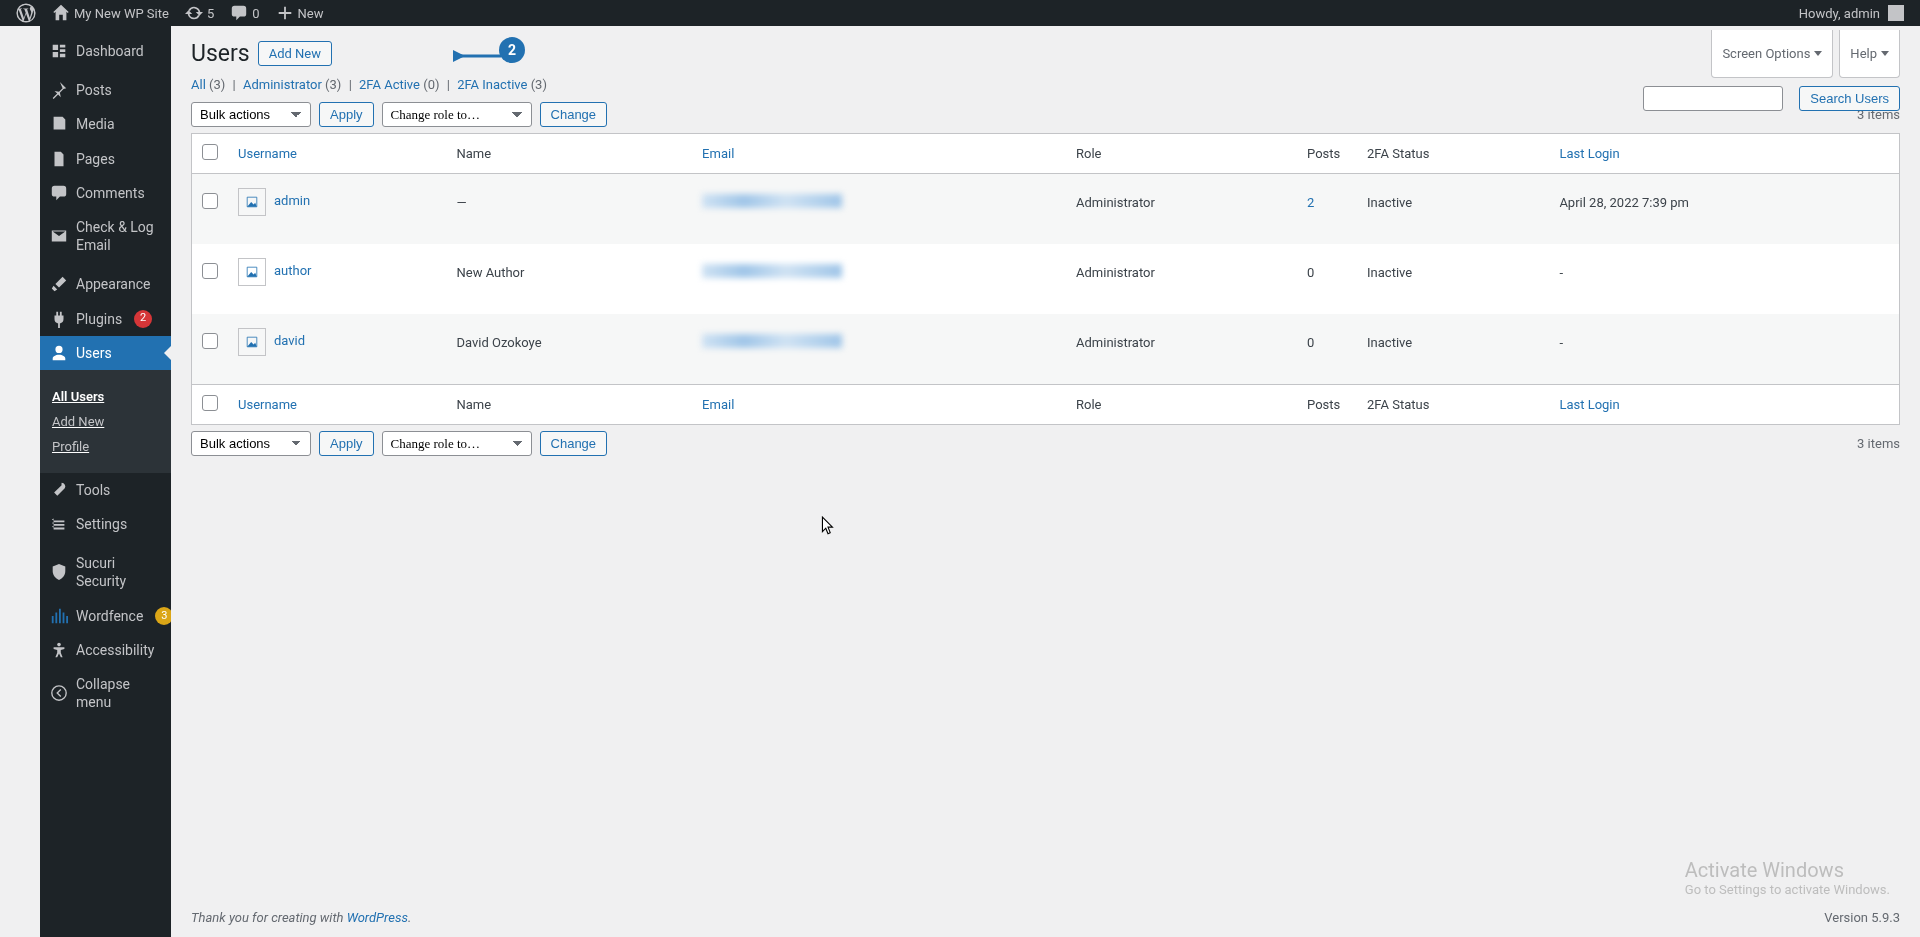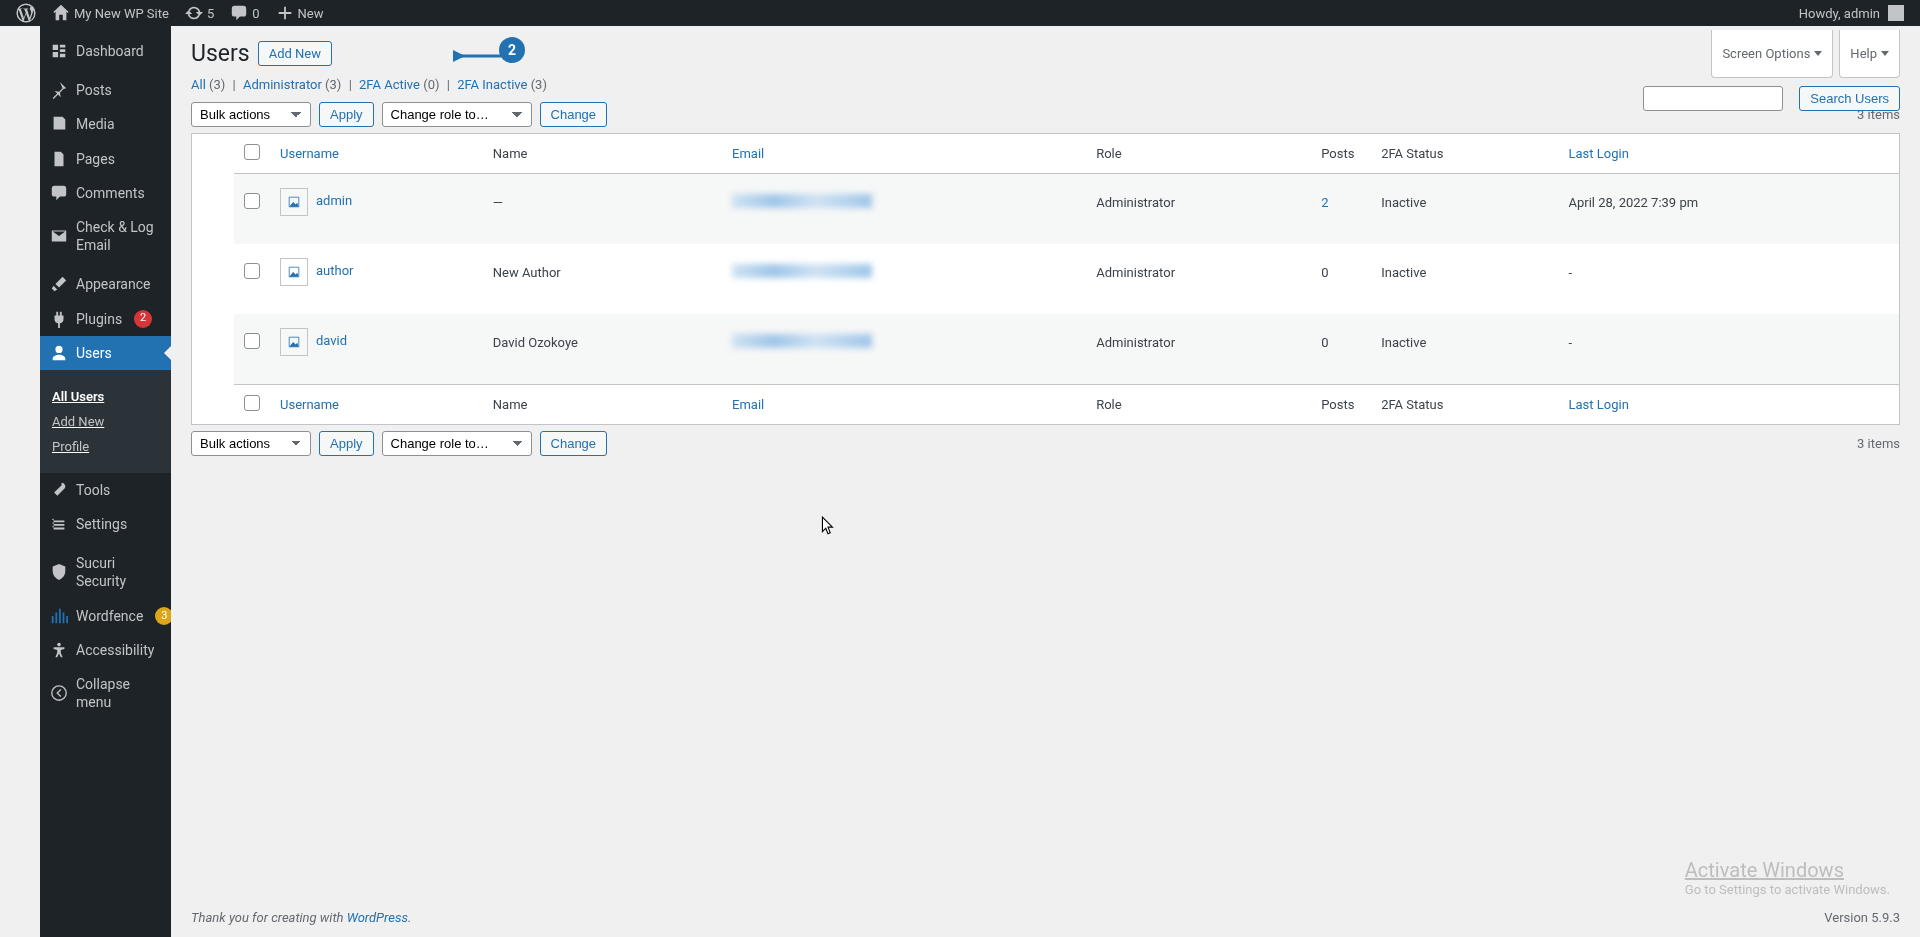--- a/index.html
+++ b/index.html
@@ -50,25 +50,25 @@
 .subsubsub span.sep { color: #646970; margin: 0 4px; }
 
 
 .search-box { position: absolute; top: 60px; right: 20px; display: flex; gap: 16px; }
 .search-box input[type=text] { border: 1px solid #8c8f94; border-radius: 3px; padding: 4px 8px; font-size: 13px; width: 140px; }
 .btn { border: 1px solid #2271b1; color: #2271b1; background: #f6f7f7; padding: 4px 10px; border-radius: 3px; font-size: 13px; cursor: pointer; }
 
 
 .tablenav { display: flex; align-items: center; gap: 8px; margin: 6px 0; }
 .tablenav select { border: 1px solid #8c8f94; border-radius: 3px; padding: 4px 24px 4px 8px; font-size: 13px; background: #fff; appearance: none; background-image: linear-gradient(45deg, transparent 50%, #646970 50%), linear-gradient(135deg, #646970 50%, transparent 50%); background-position: calc(100% - 14px) 50%, calc(100% - 9px) 50%; background-size: 5px 5px, 5px 5px; background-repeat: no-repeat; min-width: 120px; }
-.tablenav .wide { min-width: 150px; }
+.tablenav .wide { min-width: 150px; font-family: Liberation Serif, serif; }
 .tablenav-pages { margin-left: auto; color: #646970; }
 
 
-.wp-list-table { width: 100%; border: 1px solid #c3c4c7; border-spacing: 0; background: #fff; padding-left: 42px; }
+.wp-list-table { width: 100%; border: 1px solid #c3c4c7; border-spacing: 0; background: #fff; }
 .wp-list-table th, .wp-list-table td { text-align: left; padding: 10px; font-size: 13px; vertical-align: middle; }
 .wp-list-table thead th, .wp-list-table tfoot th { font-weight: 400; color: #2271b1; border-bottom: 1px solid #c3c4c7; }
 .wp-list-table thead th.static, .wp-list-table tfoot th.static { color: #3c434a; }
 .wp-list-table tfoot th { border-bottom: none; border-top: 1px solid #c3c4c7; }
 .wp-list-table tbody tr:nth-child(odd) { background: #f6f7f7; }
 .wp-list-table tbody tr:nth-child(even) { background: #fff; }
 .wp-list-table tbody td { border: none; color: #3c434a; padding-top: 14px; padding-bottom: 28px; }
 .check-col { width: 32px; text-align: center; }
 .posts-col { text-align: right; padding-right: 20px; width: 60px; }
 .avatar-placeholder { width: 28px; height: 28px; border: 1px solid #c3c4c7; display: inline-flex; align-items: center; justify-content: center; vertical-align: middle; margin-right: 8px; }
@@ -76,21 +76,21 @@
 .email-blur { display: inline-block; width: 140px; height: 14px; background: linear-gradient(90deg, #cfe2f3 0%, #9fc5e8 30%, #cfe2f3 60%, #9fc5e8 100%); filter: blur(3px); }
 .checkbox { width: 16px; height: 16px; border: 1px solid #8c8f94; border-radius: 3px; background: #fff; display: inline-block; cursor: pointer; }
 
 
 .footer { position: absolute; bottom: 0; left: 0; right: 0; padding: 12px 20px; display: flex; justify-content: space-between; font-style: italic; color: #646970; background: #f0f0f1; }
 .footer a { color: #2271b1; }
 .footer .ver { font-style: normal; }
 
 
 .watermark { position: absolute; right: 30px; bottom: 40px; text-align: left; color: #bdbdbd; pointer-events: none; }
-.watermark .w1 { font-size: 20px; text-decoration: underline; }
+.watermark .w1 { font-size: 20px; }
 .watermark .w2 { font-size: 13px; }
 
 
 .cursor { position: absolute; left: 650px; top: 490px; pointer-events: none; }
 .cursor svg { width: 14px; height: 20px; }
 </style>
 </head>
 <body>
 
 <div class="adminbar">

